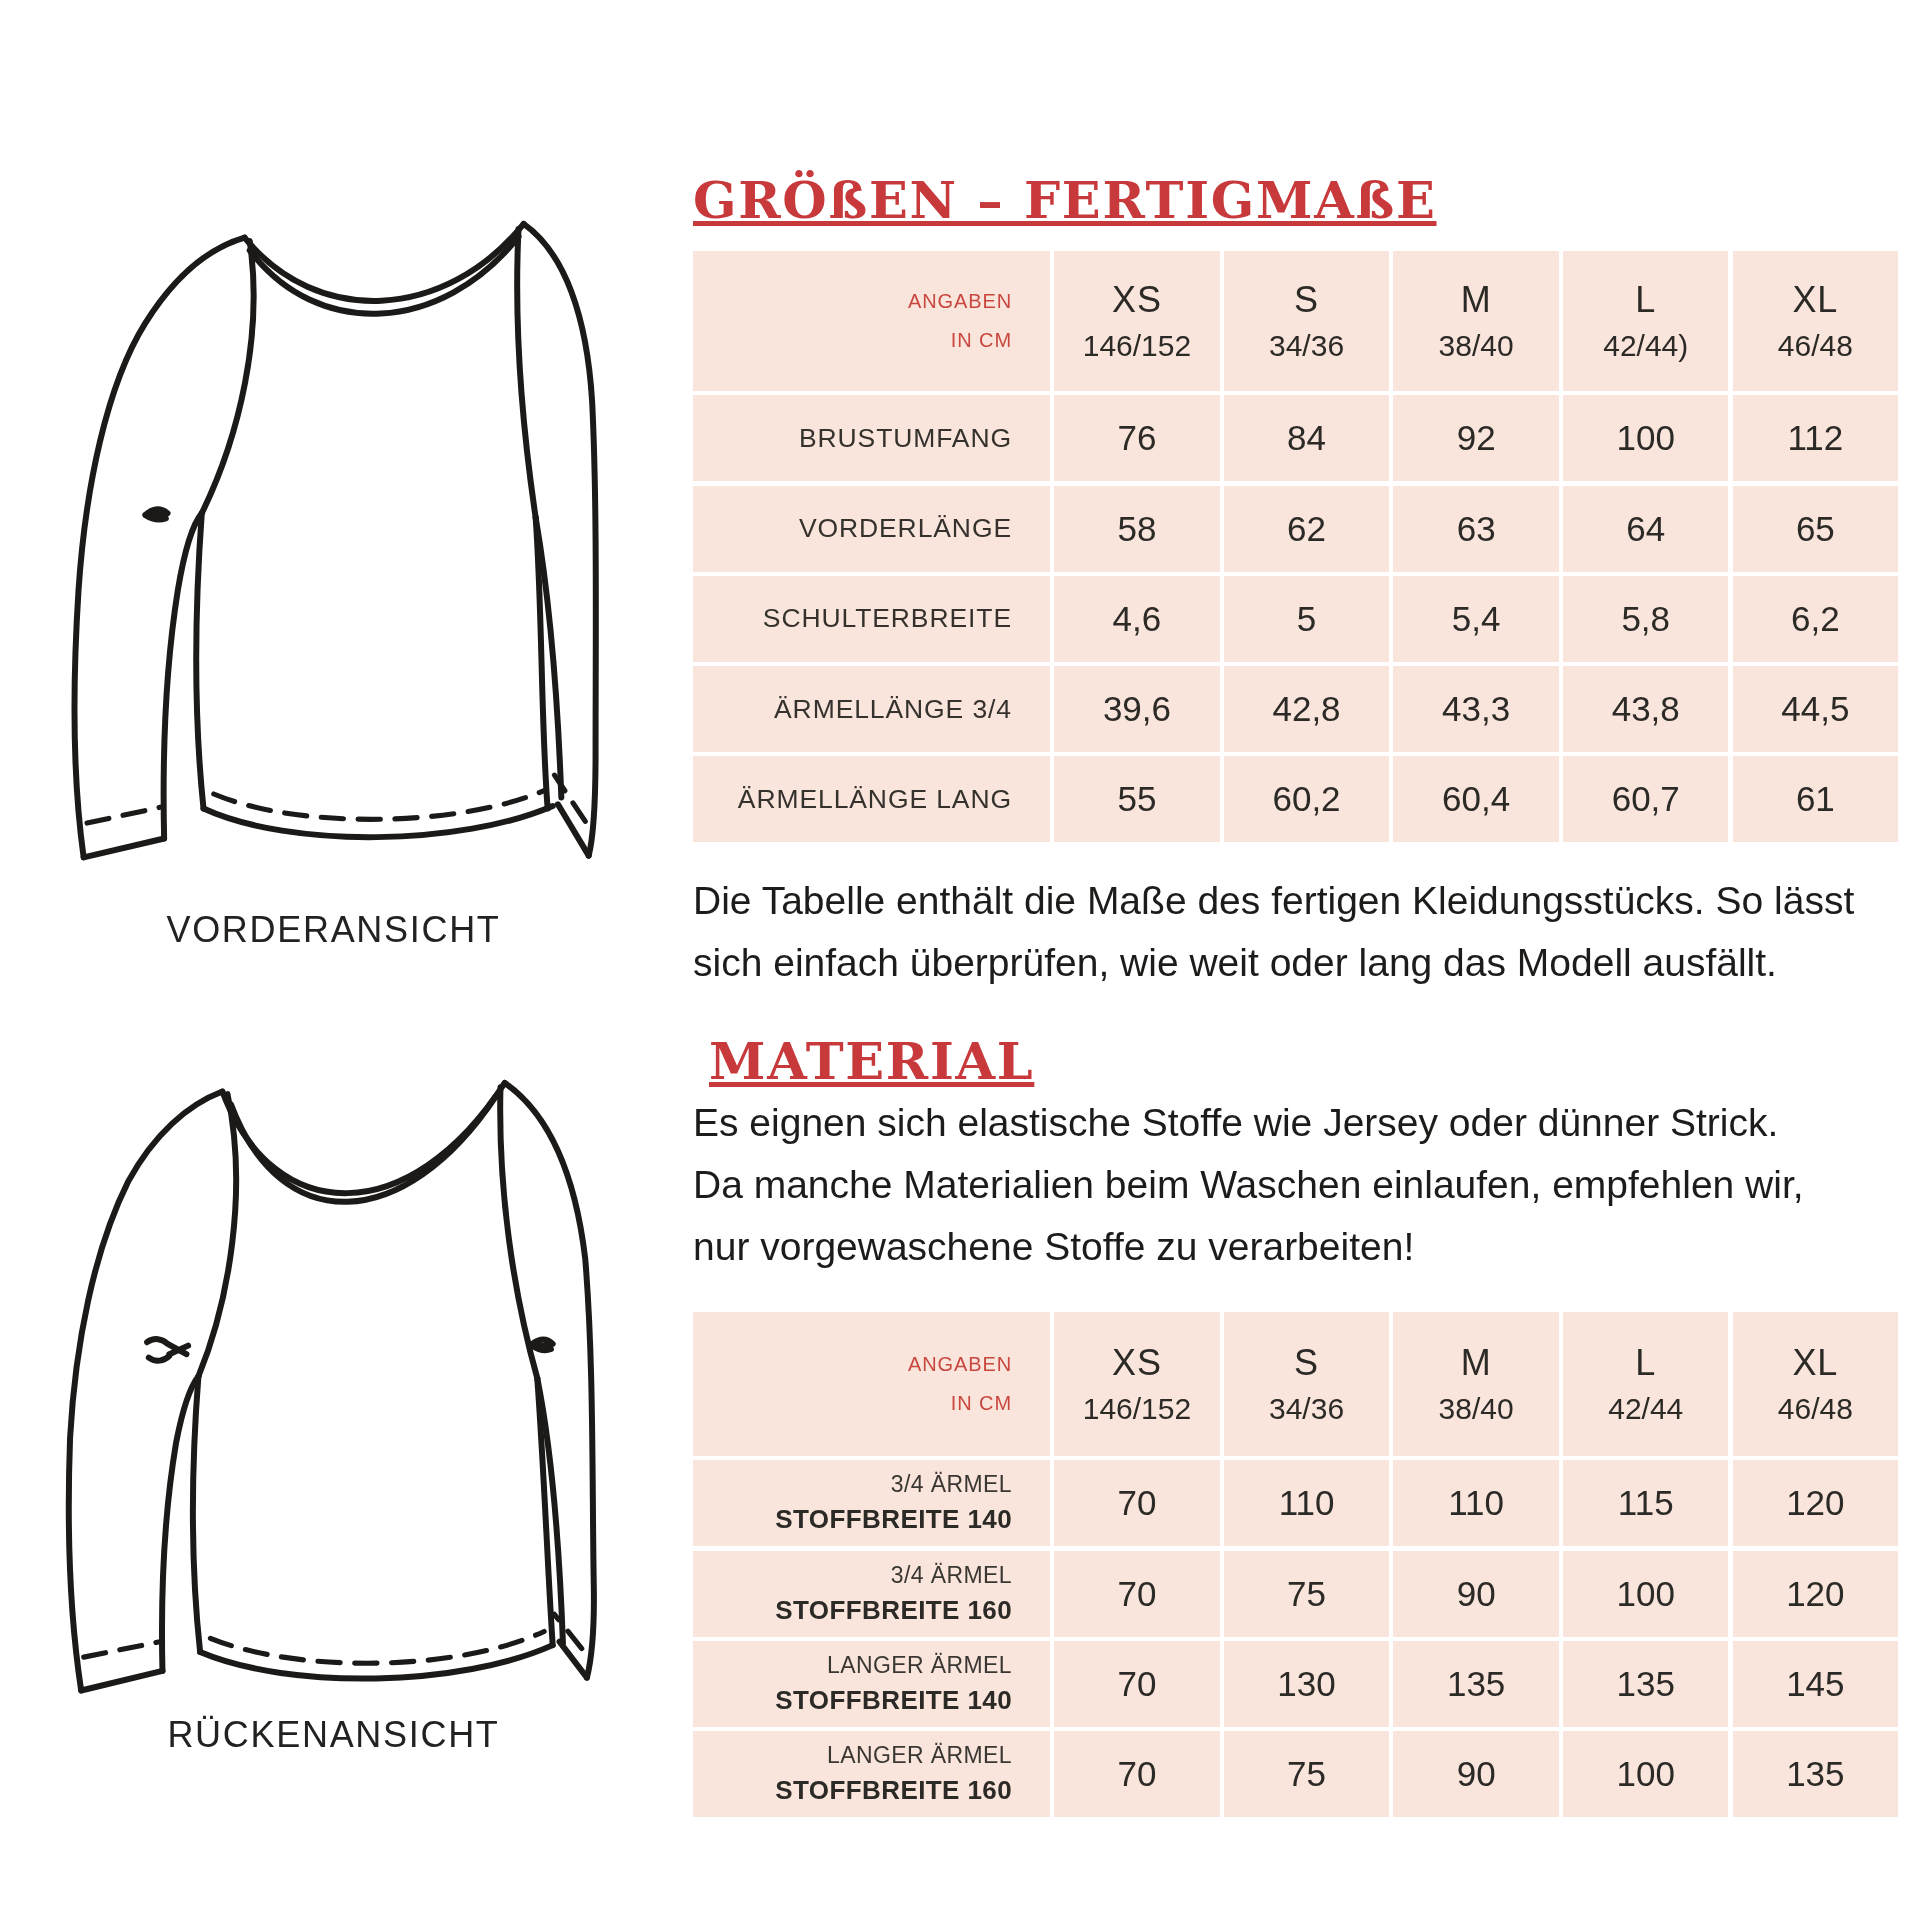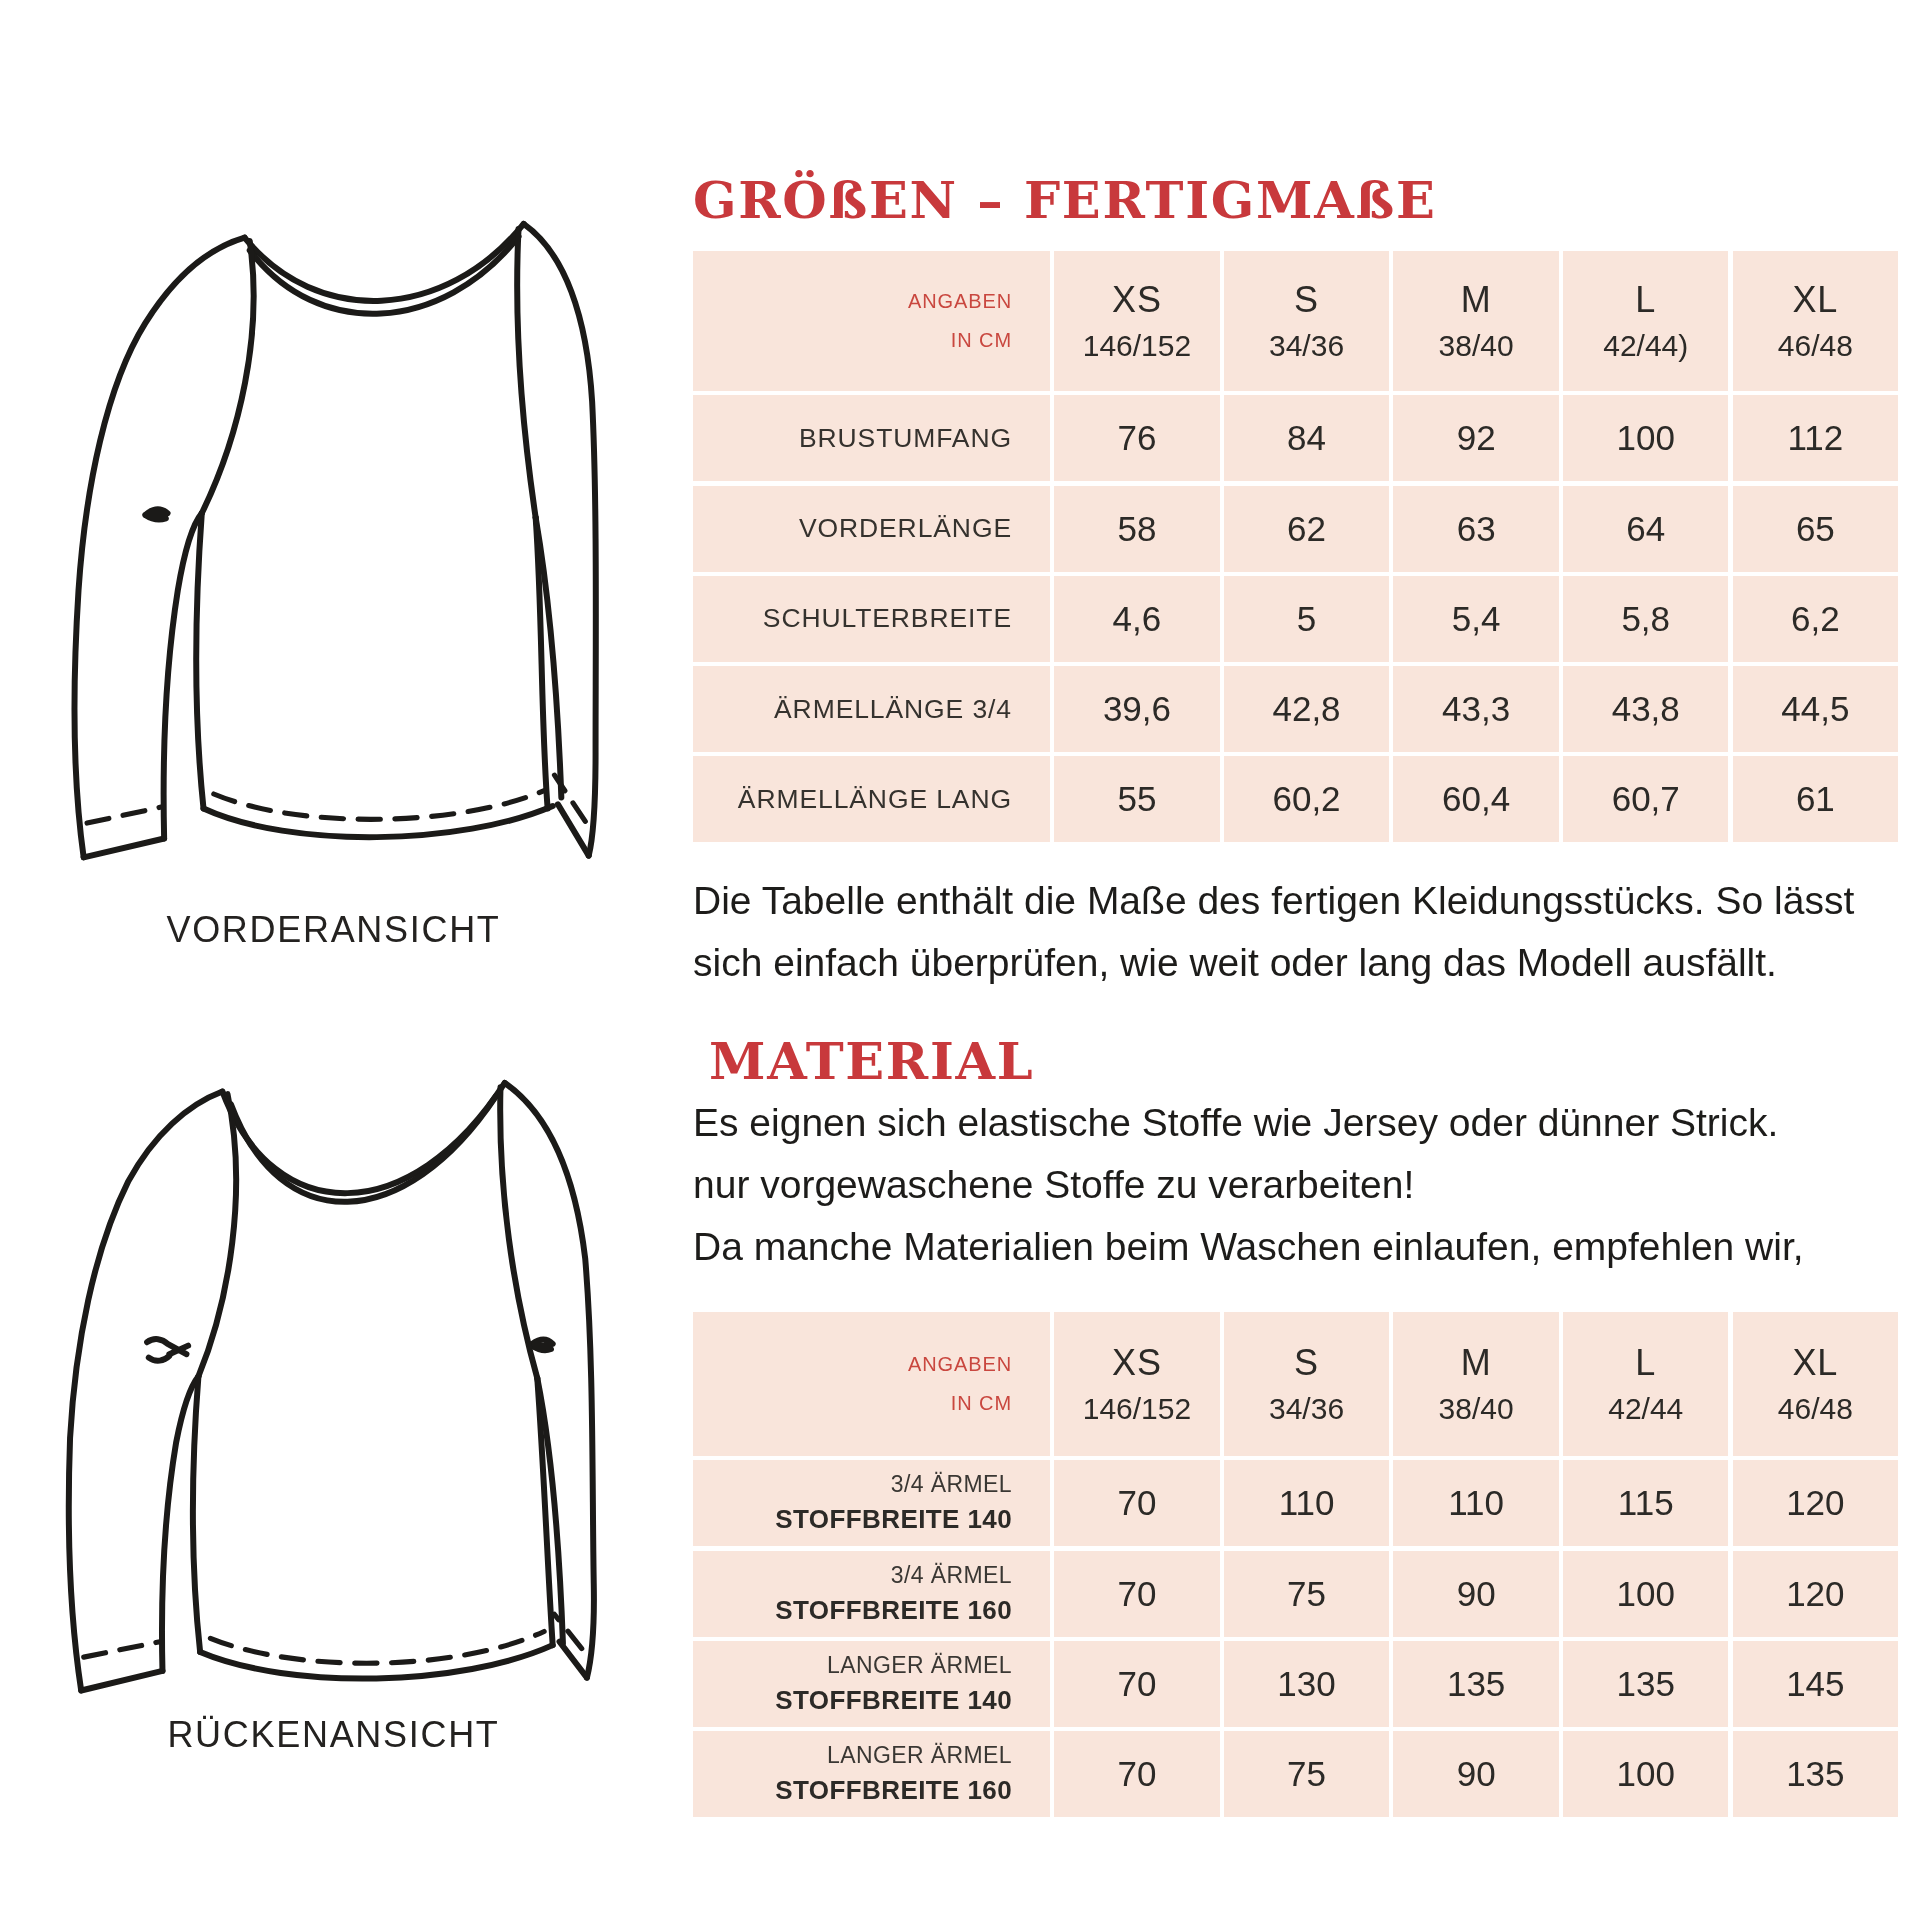--- a/index.html
+++ b/index.html
@@ -3,21 +3,21 @@
 <meta charset="utf-8">
 <style>
   html,body { margin:0; padding:0; background:#ffffff; }
   .sheet {
     position:relative; width:1926px; height:1926px; background:#ffffff;
     font-family:"Liberation Sans", sans-serif; color:#262421; overflow:hidden;
   }
   .section-title {
     position:absolute; left:693px;
     font-family:"DejaVu Serif", serif; font-weight:700;
-    font-size:51px; letter-spacing:1.7px; color:#c8393c; white-space:nowrap;
+    font-size:51px; letter-spacing:1.7px; color:#c8393c; white-space:nowrap;text-decoration:underline;
   }
   .grid-table {
     position:absolute; left:693px; width:1205px;
     display:grid; gap:4.3px;
   }
   #size-table  { top:251px;  grid-template-columns:357px repeat(5,1fr); grid-template-rows:140px repeat(5,86px); }
   #fabric-table{ top:1312px; grid-template-columns:357px repeat(5,1fr); grid-template-rows:144px repeat(4,86px); }
   .cell { background:#f9e5db; display:flex; align-items:center; justify-content:center; }
   .corner { flex-direction:column; align-items:flex-end; justify-content:center;
     padding-right:38px; color:#c9473f; font-size:20px; line-height:39px; letter-spacing:0.9px; }
@@ -170,22 +170,22 @@
 
   <div class="para" style="top:870px;">
     <div>Die Tabelle enthält die Maße des fertigen Kleidungsstücks. So lässt</div>
     <div>sich einfach überprüfen, wie weit oder lang das Modell ausfällt.</div>
   </div>
 
   <div class="section-title" style="top:1031px;margin-left:16px;">MATERIAL</div>
 
   <div class="para" style="top:1092px;">
     <div>Es eignen sich elastische Stoffe wie Jersey oder dünner Strick.</div>
+    <div>Da manche Materialien beim Waschen einlaufen, empfehlen wir,</div>
     <div>nur vorgewaschene Stoffe zu verarbeiten!</div>
-    <div>Da manche Materialien beim Waschen einlaufen, empfehlen wir,</div>
   </div>
 
   <div class="grid-table" id="fabric-table">
     <div class="cell corner">
       <span>ANGABEN</span>
       <span>IN CM</span>
     </div>
     <div class="cell colhead">
       <span class="size">XS</span>
       <span class="range">146/152</span>

